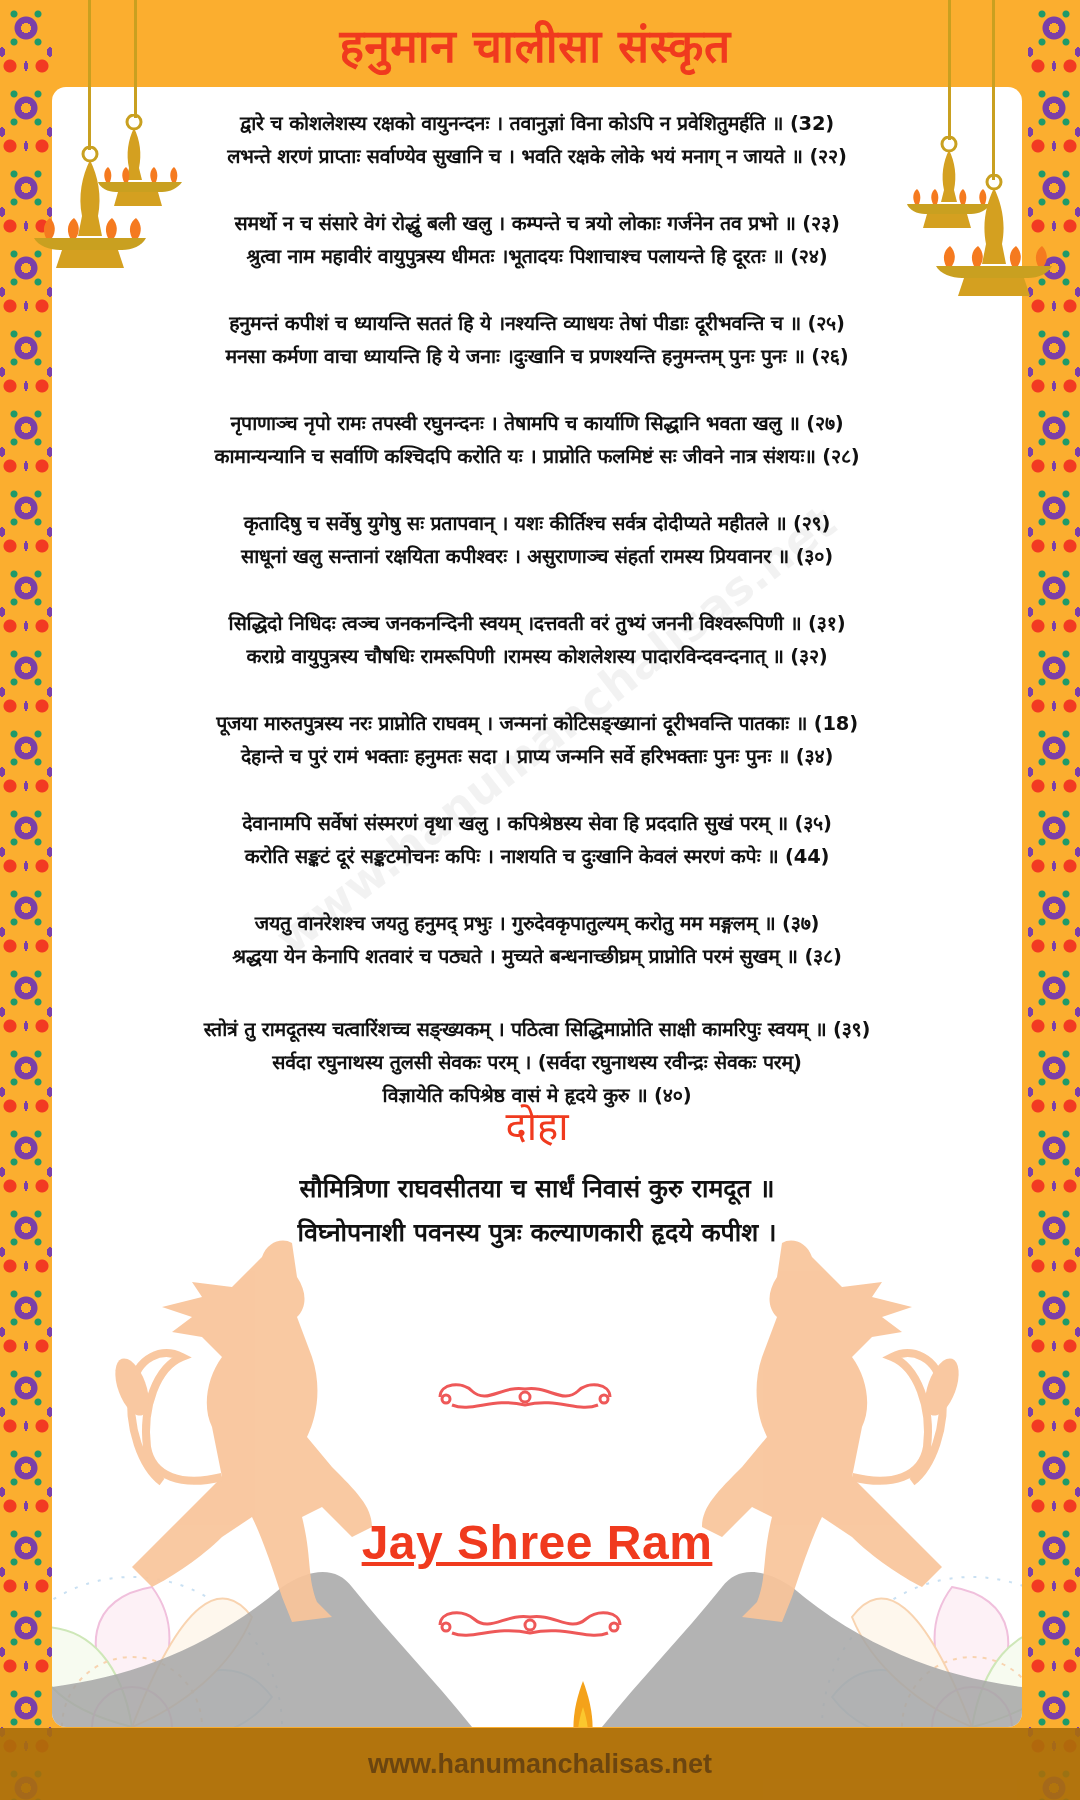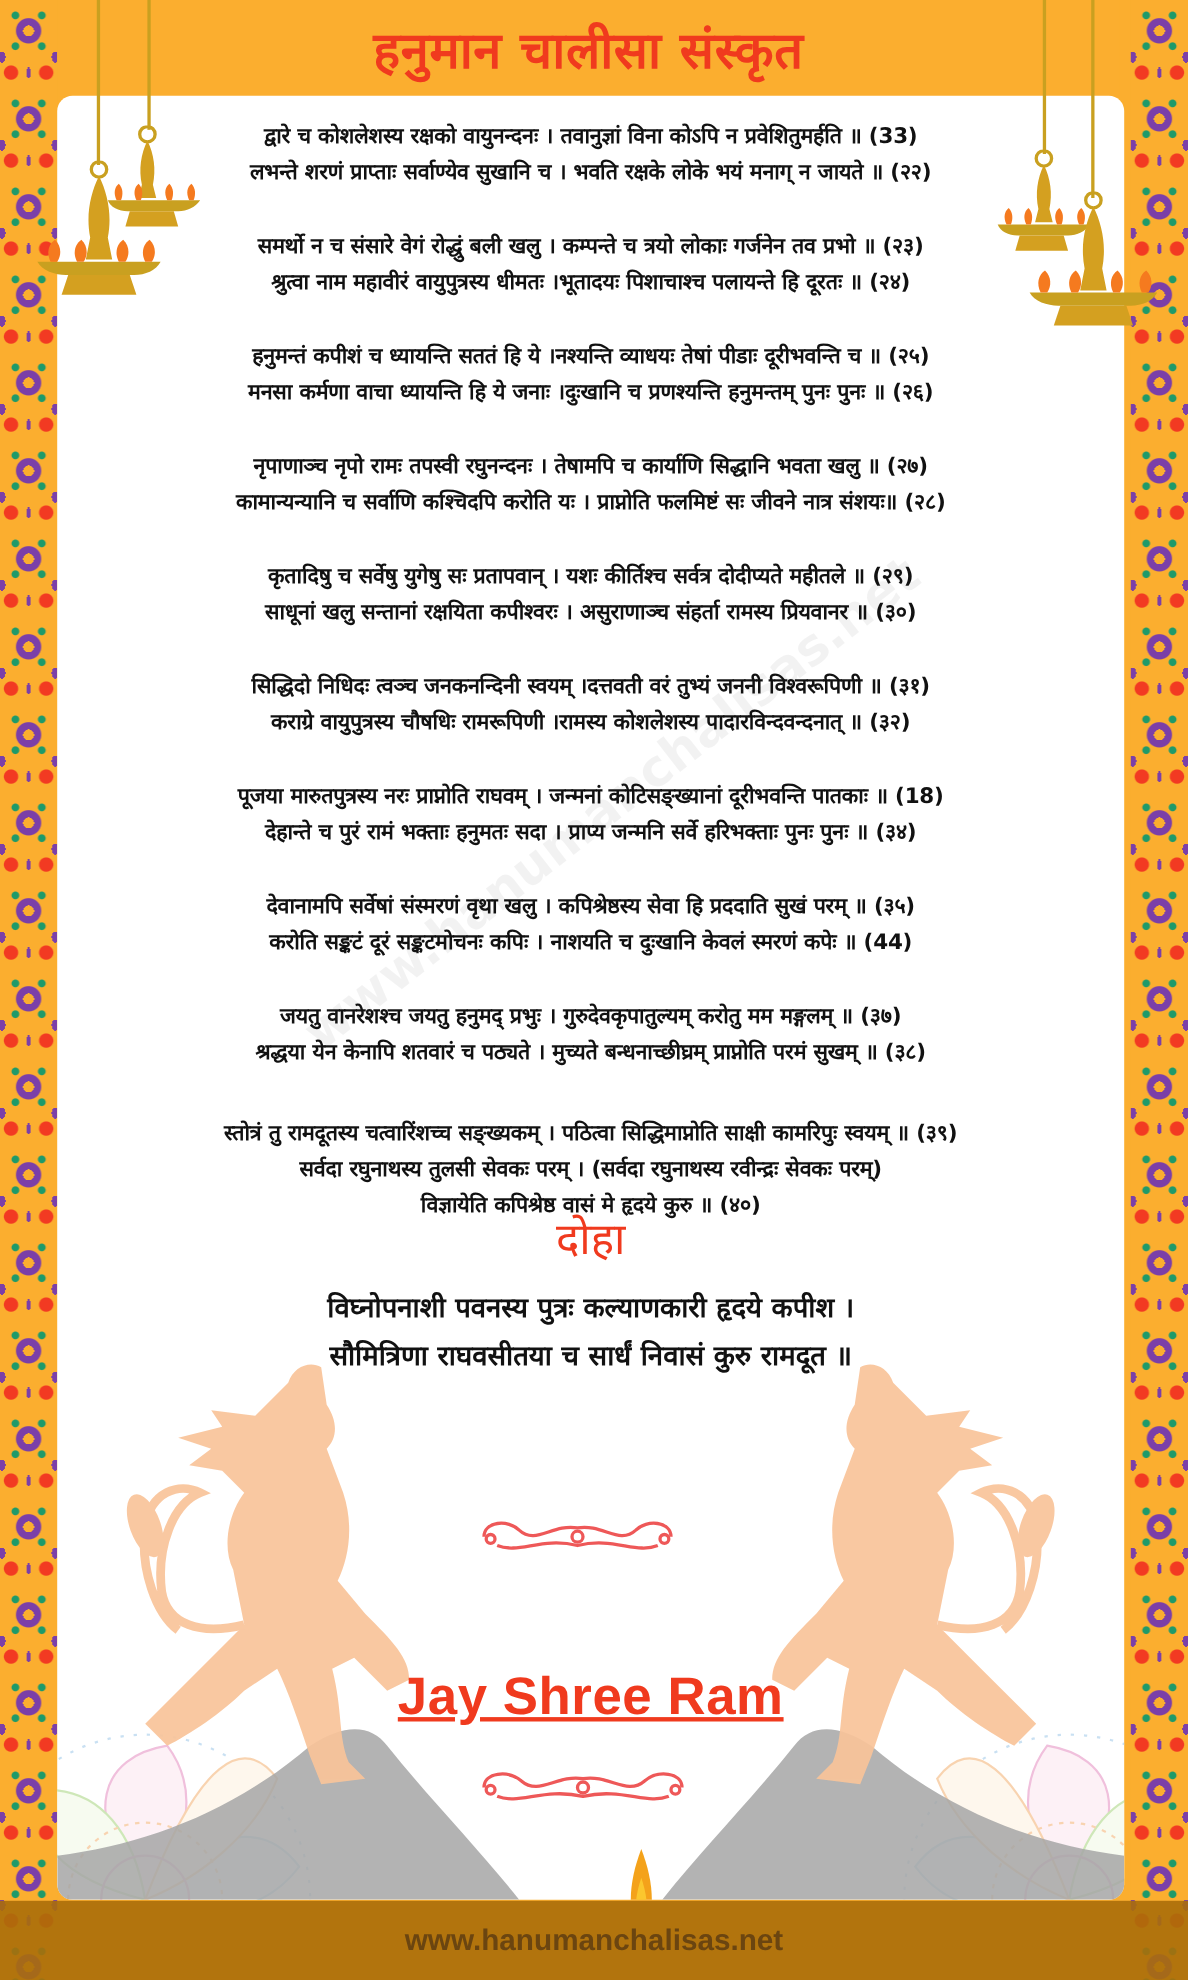--- a/index.html
+++ b/index.html
@@ -119,21 +119,21 @@
 <div class="header">
   <h1 class="title">हनुमान चालीसा संस्कृत</h1>
 </div>
 
 <div class="panel">
 
   <div class="watermark">www.hanumanchalisas.net</div>
 
   <div class="verses">
     <div class="verse-group">
-      <div class="verse-line">द्वारे च कोशलेशस्य रक्षको वायुनन्दनः । तवानुज्ञां विना कोऽपि न प्रवेशितुमर्हति ॥ (33)</div>
+      <div class="verse-line">द्वारे च कोशलेशस्य रक्षको वायुनन्दनः । तवानुज्ञां विना कोऽपि न प्रवेशितुमर्हति ॥ (32)</div>
       <div class="verse-line">लभन्ते शरणं प्राप्ताः सर्वाण्येव सुखानि च । भवति रक्षके लोके भयं मनाग् न जायते ॥ (२२)</div>
     </div>
     <div class="verse-group">
       <div class="verse-line">समर्थो न च संसारे वेगं रोद्धुं बली खलु । कम्पन्ते च त्रयो लोकाः गर्जनेन तव प्रभो ॥ (२३)</div>
       <div class="verse-line">श्रुत्वा नाम महावीरं वायुपुत्रस्य धीमतः ।भूतादयः पिशाचाश्च पलायन्ते हि दूरतः ॥ (२४)</div>
     </div>
     <div class="verse-group">
       <div class="verse-line">हनुमन्तं कपीशं च ध्यायन्ति सततं हि ये ।नश्यन्ति व्याधयः तेषां पीडाः दूरीभवन्ति च ॥ (२५)</div>
       <div class="verse-line">मनसा कर्मणा वाचा ध्यायन्ति हि ये जनाः ।दुःखानि च प्रणश्यन्ति हनुमन्तम् पुनः पुनः ॥ (२६)</div>
     </div>
@@ -163,22 +163,22 @@
     </div>
     <div class="verse-group last">
       <div class="verse-line">स्तोत्रं तु रामदूतस्य चत्वारिंशच्च सङ्ख्यकम् । पठित्वा सिद्धिमाप्नोति साक्षी कामरिपुः स्वयम् ॥ (३९)</div>
       <div class="verse-line">सर्वदा रघुनाथस्य तुलसी सेवकः परम् । (सर्वदा रघुनाथस्य रवीन्द्रः सेवकः परम्)</div>
       <div class="verse-line">विज्ञायेति कपिश्रेष्ठ वासं मे हृदये कुरु ॥ (४०)</div>
     </div>
   </div>
 
   <div class="doha-title">दोहा</div>
   <div class="doha">
+    <div class="doha-line">सौमित्रिणा राघवसीतया च सार्धं निवासं कुरु रामदूत ॥</div>
     <div class="doha-line">विघ्नोपनाशी पवनस्य पुत्रः कल्याणकारी हृदये कपीश ।</div>
-    <div class="doha-line">सौमित्रिणा राघवसीतया च सार्धं निवासं कुरु रामदूत ॥</div>
   </div>
 
   <svg class="mandala" style="left:-40px; top:1420px;" width="360" height="300" viewBox="0 0 360 300">
     <g fill="none" stroke-width="2" opacity="0.55">
       <circle cx="120" cy="220" r="150" stroke="#9DC7E8" stroke-dasharray="3 9"></circle>
       <path d="M120 220 C60 140 80 90 140 80 C170 120 160 170 120 220Z" stroke="#E48CC0" fill="#FCE5EF"></path>
       <path d="M120 220 C180 150 230 150 260 190 C230 230 180 240 120 220Z" stroke="#8CC6E8" fill="#E6F3FB"></path>
       <path d="M120 220 C40 200 10 160 30 120 C80 120 110 160 120 220Z" stroke="#A7D47E" fill="#F0F8E4"></path>
       <path d="M120 220 C170 90 210 70 240 110 C220 160 170 200 120 220Z" stroke="#F3B070" fill="#FDF0DE"></path>
       <circle cx="120" cy="220" r="40" stroke="#E48CC0"></circle>

